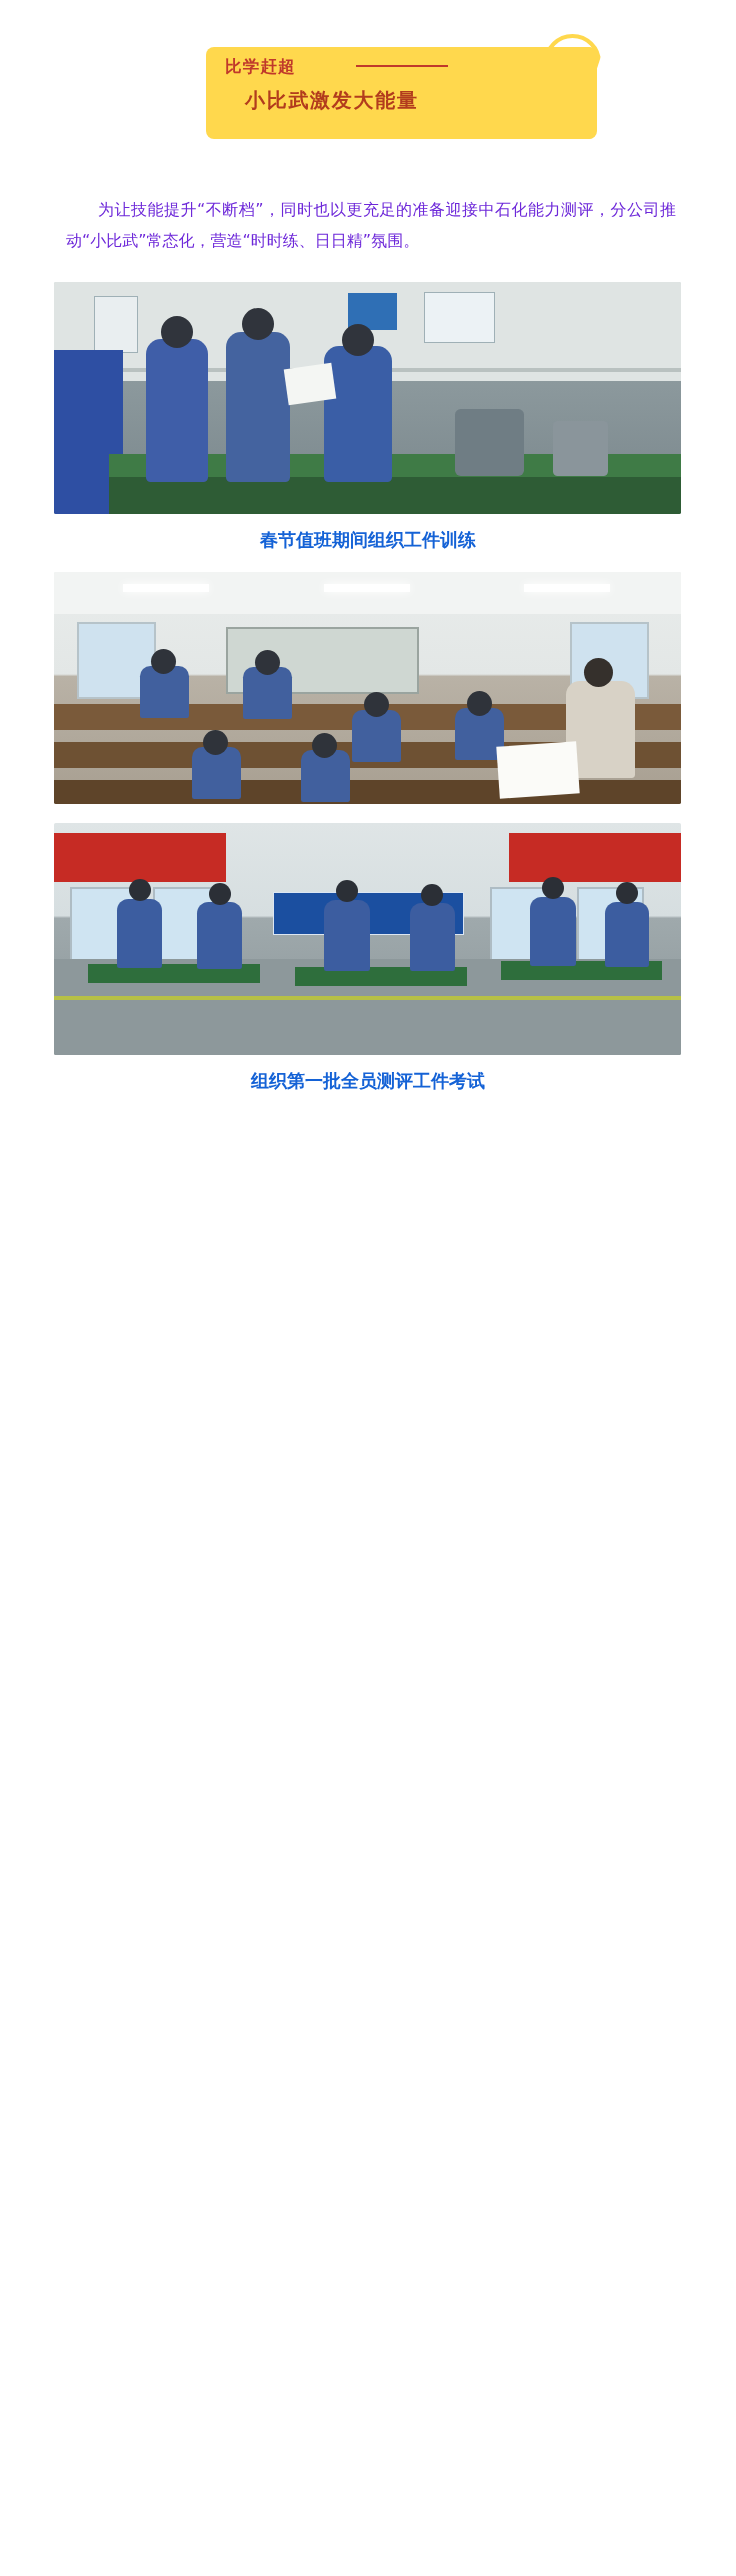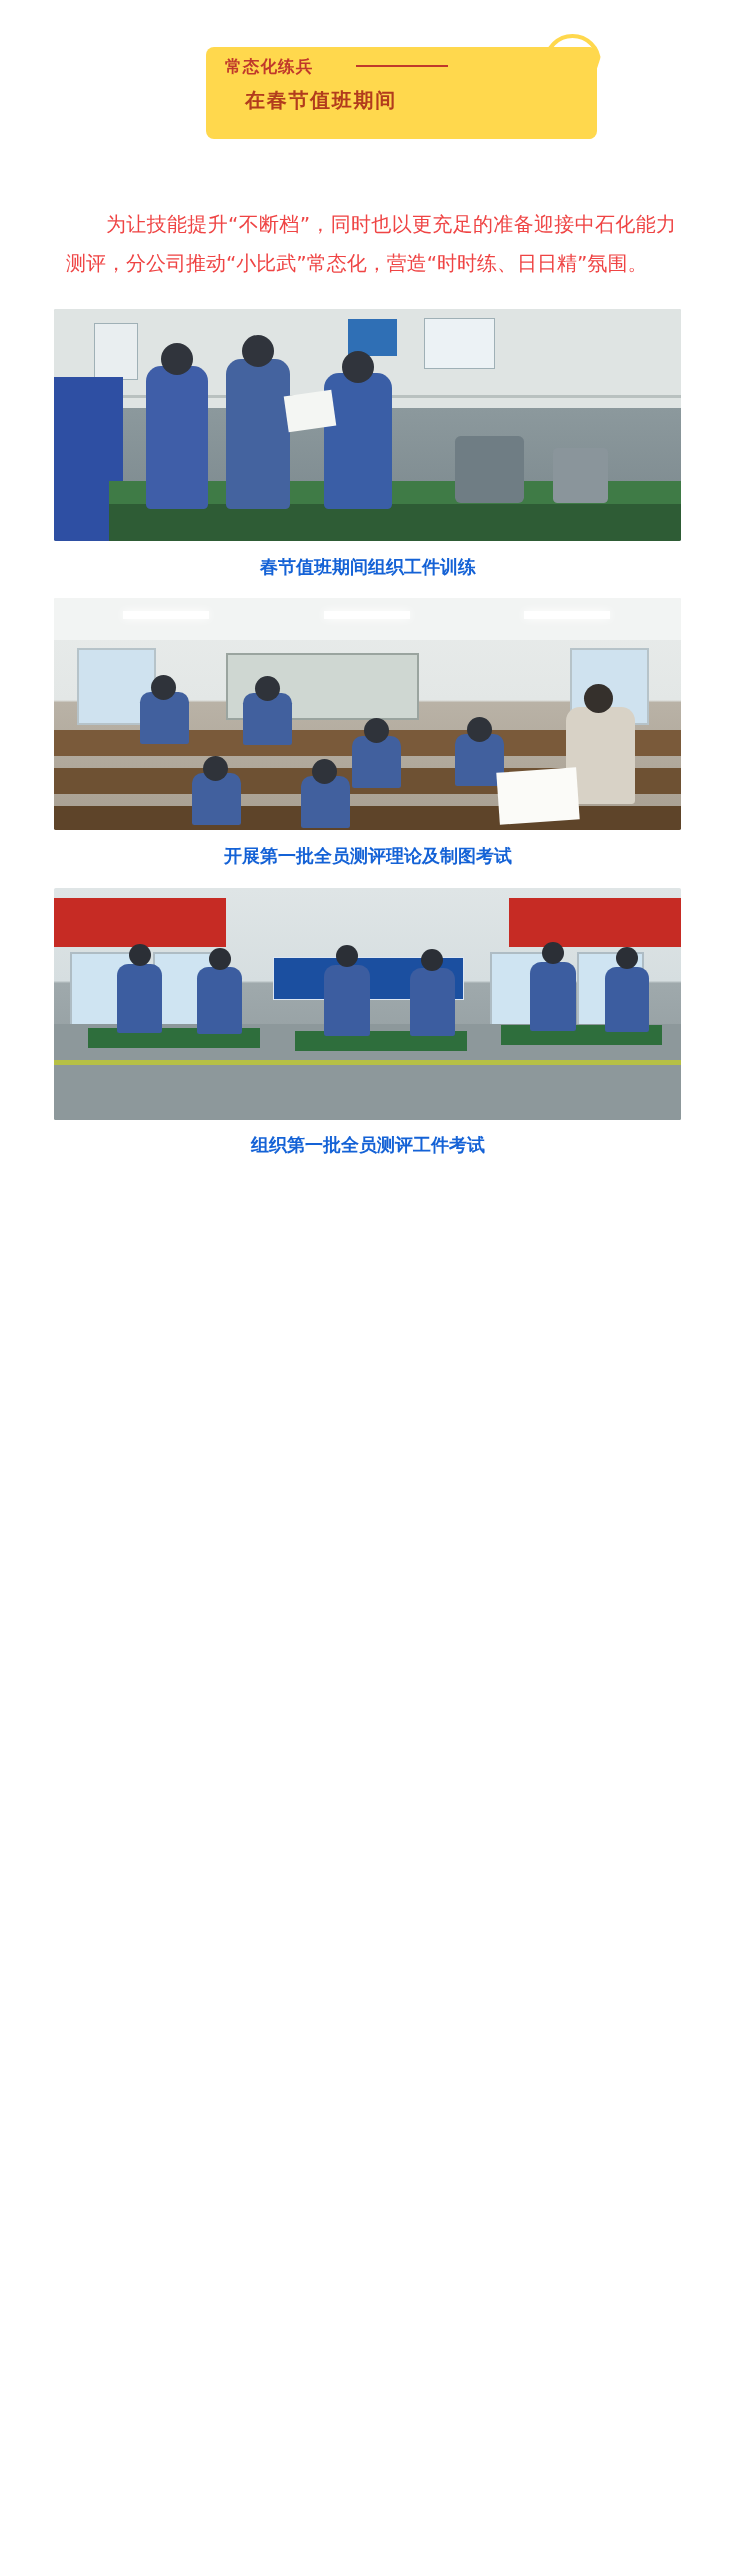--- a/index.html
+++ b/index.html
@@ -113,26 +113,26 @@
     color: #b23c1d;
     letter-spacing: 1.7px;
     white-space: nowrap;
   }
 
   
   .content {
     padding: 0 60px 0 66px;
   }
   .para {
-    font-size: 20px;
+    font-size: 16px;
     line-height: 1.95;
-    color: #ef4444;
+    color: #6d28d9;
     text-align: justify;
     text-indent: 2em;
-    margin: 16px 0 26px 0;
+    margin: 5px 0 26px 0;
     font-family: "DejaVu Sans", "Liberation Sans", sans-serif;
   }
 
   
   .figures {
     padding: 0 54px 23px 54px;
   }
   .figure {
     margin: 0 0 19.5px 0;
   }
@@ -228,23 +228,23 @@
 
 <div class="page">
 
   <div class="banner">
     <div class="banner-inner">
       <div class="banner-ring"></div>
       <div class="banner-ring-tail"></div>
       <div class="banner-plate">
         <div class="banner-notch"></div>
       </div>
-      <div class="banner-line1">常态化练兵</div>
+      <div class="banner-line1">比学赶超</div>
       <div class="banner-rule"></div>
-      <div class="banner-line2">在春节值班期间</div>
+      <div class="banner-line2">小比武激发大能量</div>
     </div>
   </div>
 
   <div class="content">
     <p class="para">为让技能提升“不断档”，同时也以更充足的准备迎接中石化能力测评，分公司推动“小比武”常态化，营造“时时练、日日精”氛围。</p>
   </div>
 
   <div class="figures">
 
     <figure class="figure">
@@ -291,21 +291,20 @@
         <div class="shead sh1"></div>
         <div class="shead sh2"></div>
         <div class="shead sh3"></div>
         <div class="shead sh4"></div>
         <div class="shead sh5"></div>
         <div class="shead sh6"></div>
         <div class="teacher"></div>
         <div class="thead"></div>
         <div class="sheet"></div>
       </div>
-      <figcaption class="caption">开展第一批全员测评理论及制图考试</figcaption>
     </figure>
 
     <figure class="figure">
       <div class="photo p3">
         <div class="banner-red"></div>
         <div class="banner-red2"></div>
         <div class="win w1"></div>
         <div class="win w2"></div>
         <div class="win w3"></div>
         <div class="win w4"></div>

